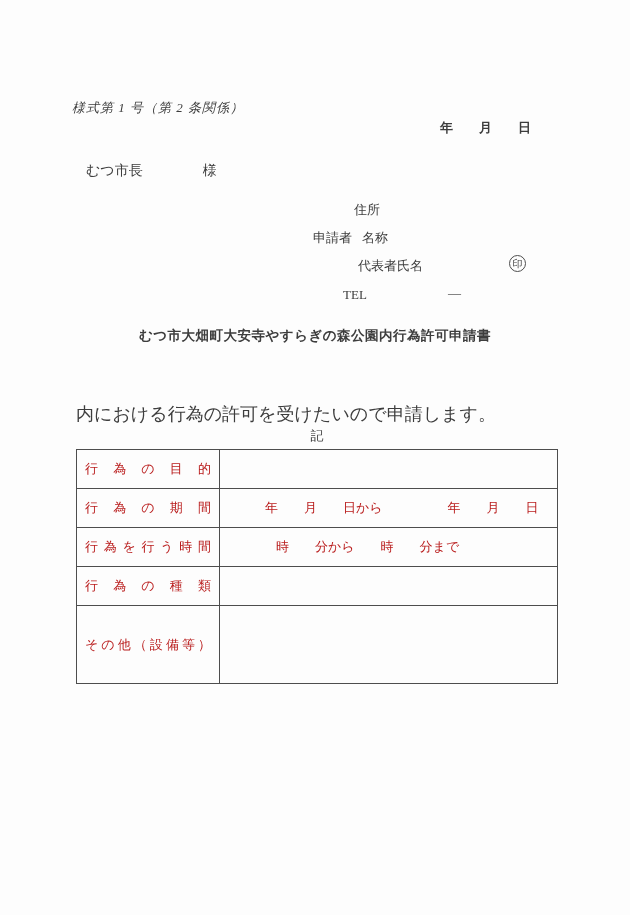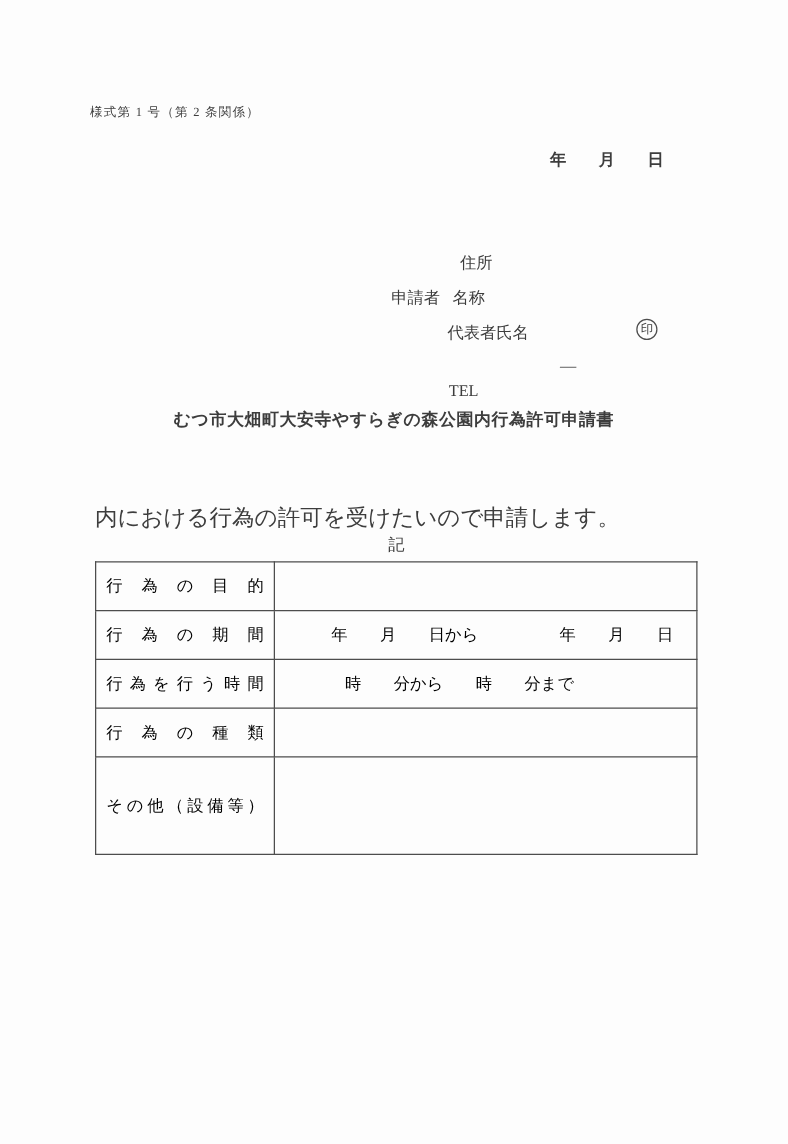--- a/index.html
+++ b/index.html
@@ -12,54 +12,55 @@
     width: 630px;
     height: 915px;
     background: #fdfdfd;
     font-family: "Liberation Serif", "DejaVu Serif", serif;
     color: #3d3d3d;
     overflow: hidden;
   }
   .abs { position: absolute; }
 
   .form-number {
-    left: 72px; top: 83px;
-    font-size: 10px;
+    left: 72px; top: 99px;
+    font-size: 13px;
     letter-spacing: 1px;
     white-space: pre;
+    font-style: italic;
   }
   .date-line {
     left: 440px; top: 119px;
     font-size: 13px;
     white-space: pre;
     font-weight: bold;
   }
   .addressee {
     left: 86px; top: 162px;
     font-size: 14px;
   }
   .addressee .honorific { margin-left: 60px; }
 
   .applicant-group { font-size: 13px; }
-  .lbl-address { left: 368px; top: 201px; text-align: right; }
+  .lbl-address { left: 354px; top: 201px; text-align: right; }
   .lbl-applicant { left: 313px; top: 229px; }
   .lbl-name { left: 362px; top: 229px; }
   .lbl-rep { left: 358px; top: 257px; }
   .seal {
     left: 509px; top: 255px;
     width: 15px; height: 15px;
     border: 1px solid #4d4d4d;
     border-radius: 50%;
     display: flex;
     align-items: center;
     justify-content: center;
     font-size: 10px;
     line-height: 1;
   }
-  .lbl-tel { left: 359px; top: 287px; margin-top: 18px; }
+  .lbl-tel { left: 343px; top: 287px; }
   .tel-dash { left: 448px; top: 285px; }
 
   .doc-title {
     left: 0; top: 327px;
     width: 630px;
     text-align: center;
     font-weight: bold;
     font-size: 13.5px;
     letter-spacing: 0.5px;
   }
@@ -87,21 +88,21 @@
   .form-table {
     position: absolute;
     left: 76px; top: 449px;
     width: 482px;
     border-collapse: collapse;
     table-layout: fixed;
   }
   .form-table td {
     border: 1px solid #4d4d4d;
     font-size: 13px;
-    color: #000000;
+    color: #b91c1c;
     padding: 0;
     vertical-align: middle;
   }
   .form-table .cell-label {
     width: 126px;
     padding: 0 8px;
   }
   .form-table .cell-label span {
     display: block;
     text-align: justify;
@@ -117,20 +118,23 @@
 </style>
 </head>
 <body>
 
 <div class="page">
 
   <div class="abs form-number">様式第 1 号（第 2 条関係）</div>
 
   <div class="abs date-line">年　　月　　日</div>
 
+  <div class="abs addressee">
+    <span>むつ市長</span><span class="honorific">様</span>
+  </div>
 
   <div class="applicant-group">
     <div class="abs lbl-address">住所</div>
     <div class="abs lbl-applicant">申請者</div>
     <div class="abs lbl-name">名称</div>
     <div class="abs lbl-rep">代表者氏名</div>
     <div class="abs seal">印</div>
     <div class="abs lbl-tel">TEL</div>
     <div class="abs tel-dash">―</div>
   </div>

